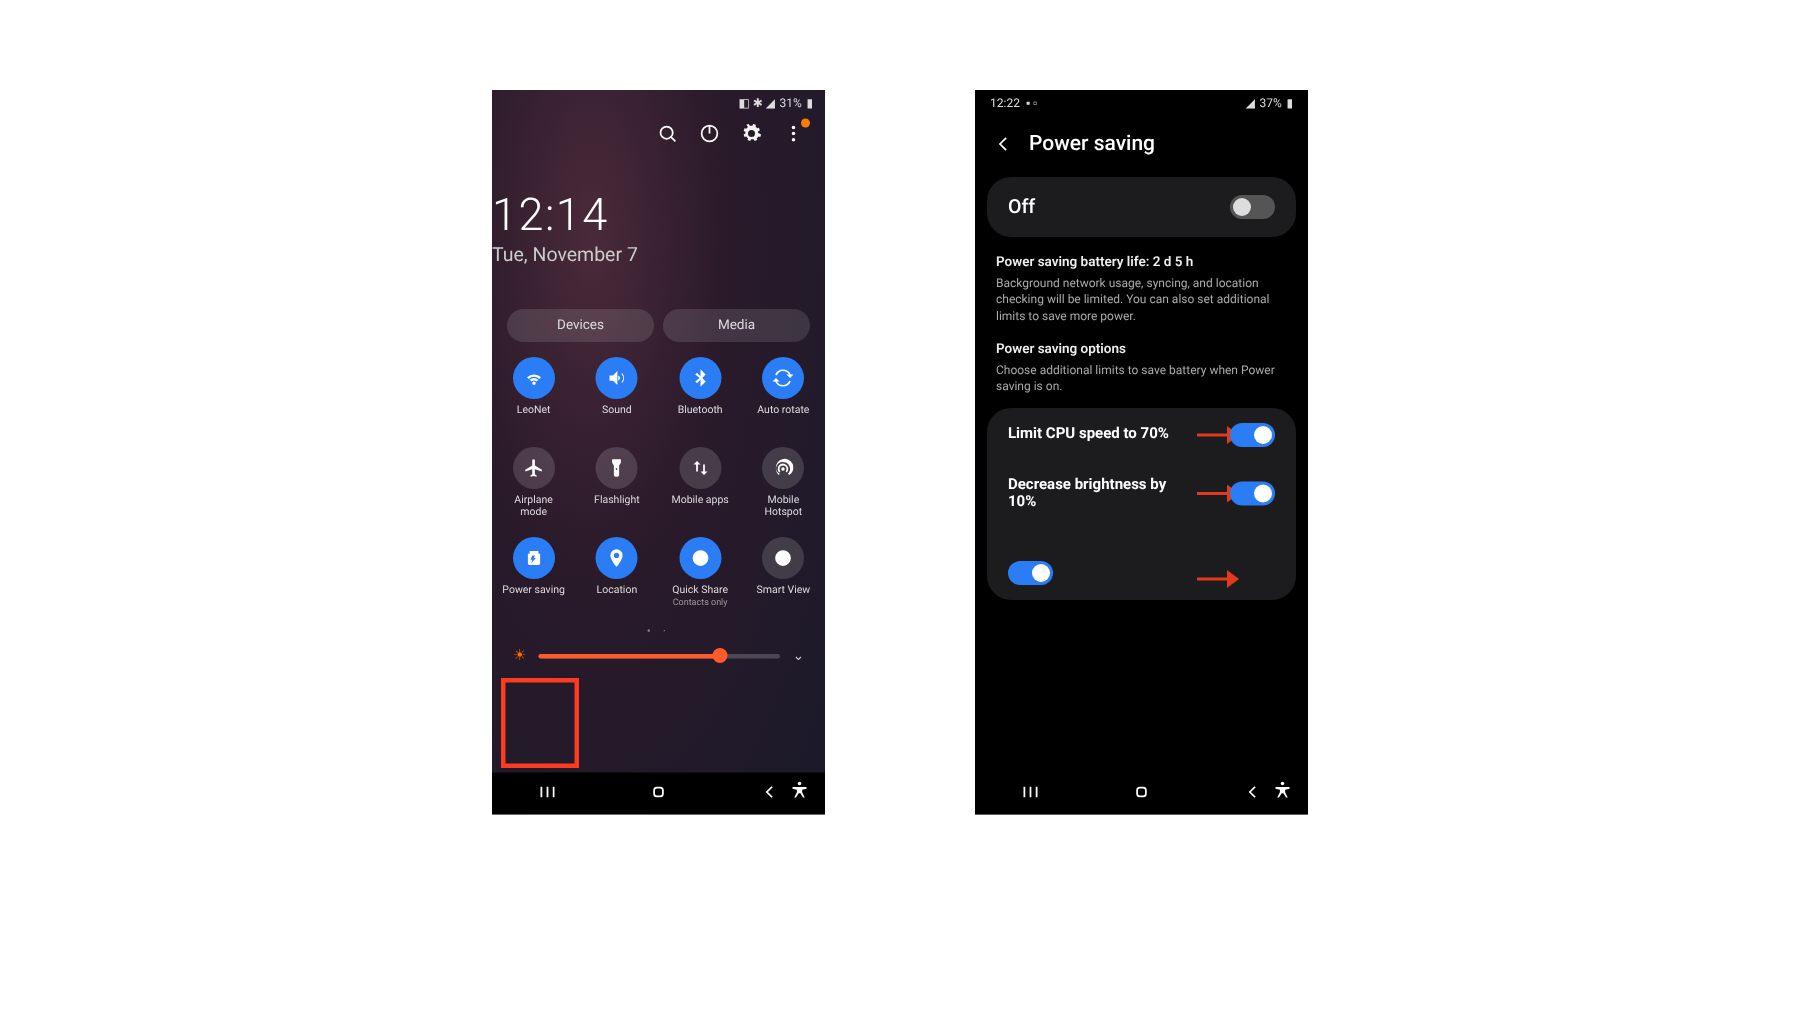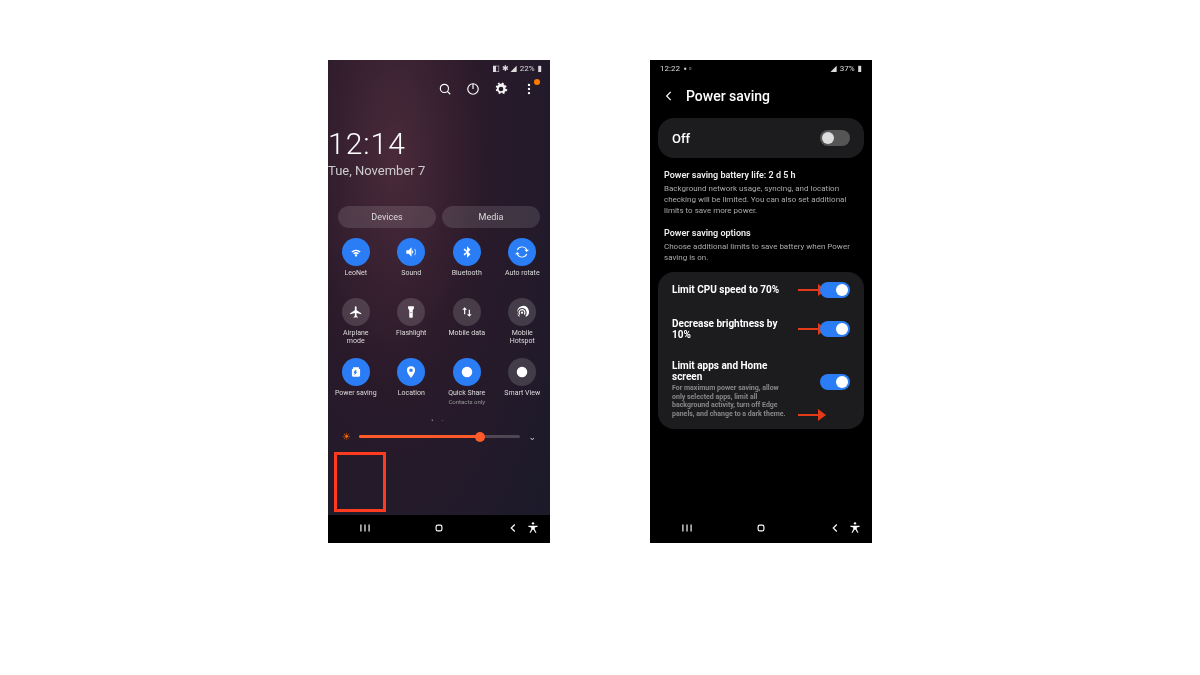--- a/index.html
+++ b/index.html
@@ -83,21 +83,21 @@
   .arrow-callout::before { content:""; position:absolute; left:0; top:5px; width:20px; height:2px; background:#e53a1a;}
   .arrow-callout::after { content:""; position:absolute; right:0; top:0; width:0; height:0; border-left:8px solid #e53a1a; border-top:6px solid transparent; border-bottom:6px solid transparent;}
   .arrow-callout.low { top:auto; bottom:8px; transform:none;}
 </style>
 </head>
 <body>
 
 <div class="phone p1">
   <div class="status-bar">
     <span>◧ ✱ ◢</span>
-    <span>22%</span>
+    <span>31%</span>
     <span>▮</span>
   </div>
 
   <div class="action-row">
     <span class="ic">
         <svg viewBox="0 0 24 24" fill="none" stroke="#fff" stroke-width="2">
           <circle cx="11" cy="11" r="7"></circle>
           <line x1="21" y1="21" x2="16" y2="16"></line>
         </svg>
       </span>
@@ -181,21 +181,21 @@
           </svg>
         </div>
       <div class="qs-label">Flashlight</div>
     </div>
     <div class="qs-tile">
       <div class="qs-circle qs-off">
           <svg viewBox="0 0 24 24">
             <path d="M8 4l-4 4h3v8h2V8h3L8 4zm8 16l4-4h-3V8h-2v8h-3l4 4z"></path>
           </svg>
         </div>
-      <div class="qs-label">Mobile data</div>
+      <div class="qs-label">Mobile apps</div>
     </div>
     <div class="qs-tile">
       <div class="qs-circle qs-off">
           <svg viewBox="0 0 24 24">
             <path d="M12 11a2 2 0 100 4 2 2 0 000-4zm-4 2a4 4 0 118 0 4 4 0 01-1 2.6l1.4 1.4A6 6 0 106 13a6 6 0 001.6 4l1.4-1.4A4 4 0 018 13zm-4 0a8 8 0 1113.7 5.7l1.4 1.4A10 10 0 104 13a10 10 0 002.9 7.1l1.4-1.4A8 8 0 014 13z"></path>
           </svg>
         </div>
       <div class="qs-label">Mobile Hotspot</div>
     </div>
 
@@ -314,24 +314,20 @@
       <span class="toggle tg-on"></span>
     </div>
     <div class="opt-row">
       <div class="opt-text">
           <div class="opt-label">Decrease brightness by 10%</div>
         </div>
       <span class="arrow-callout"></span>
       <span class="toggle tg-on"></span>
     </div>
     <div class="opt-row">
-      <div class="opt-text">
-        <div class="opt-label">Limit apps and Home screen</div>
-        <div class="opt-sub">For maximum power saving, allow only selected apps, limit all background activity, turn off Edge panels, and change to a dark theme.</div>
-      </div>
       <span class="arrow-callout low"></span>
       <span class="toggle tg-on" style="align-self:flex-start; margin-top:14px;"></span>
     </div>
   </div>
 
   <div class="navbar">
     <span class="nv"><svg viewBox="0 0 24 24" fill="none" stroke="#fff" stroke-width="2">
           <line x1="5" y1="6" x2="5" y2="18"></line>
           <line x1="12" y1="6" x2="12" y2="18"></line>
           <line x1="19" y1="6" x2="19" y2="18"></line>

